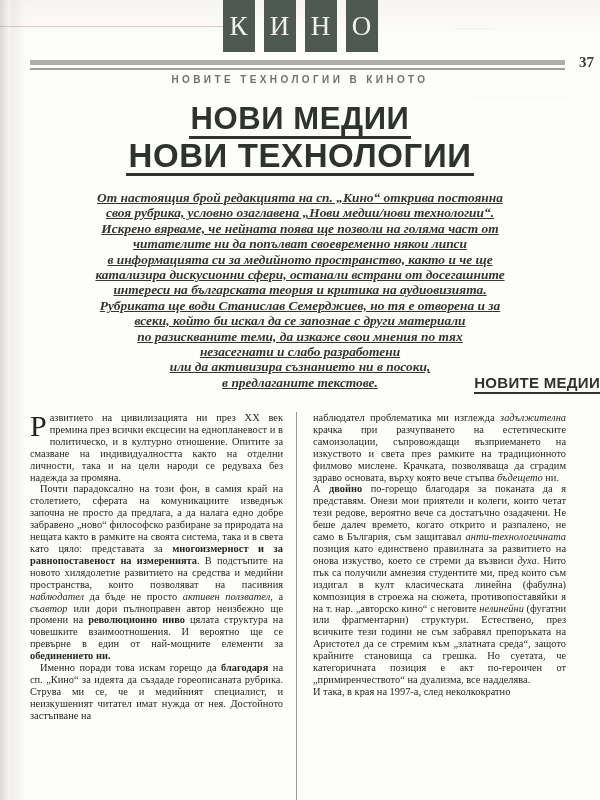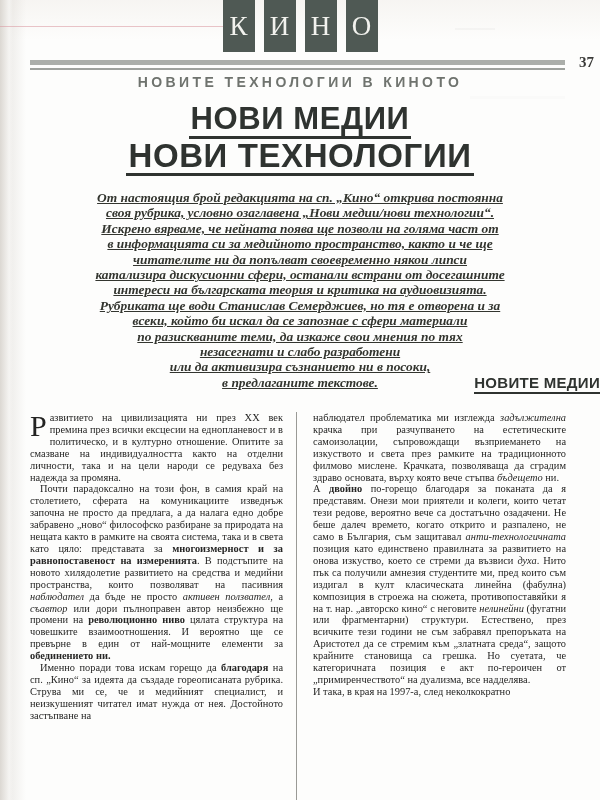--- a/index.html
+++ b/index.html
@@ -97,21 +97,21 @@
     font-weight: bold;
     color: #3a3a38;
   }
   .running-head {
     position: absolute;
     left: 0;
     top: 74px;
     width: 600px;
     text-align: center;
     font-family: "Liberation Sans", sans-serif;
-    font-size: 14px;
+    font-size: 10px;
     font-weight: bold;
     letter-spacing: 3.4px;
     color: #6f736e;
   }
 
   
   .display-title {
     position: absolute;
     left: 0;
     top: 102px;
@@ -241,26 +241,26 @@
 
   <div class="display-title">
     <span class="line l1"><span class="txt">НОВИ МЕДИИ</span></span>
     <span class="line l2"><span class="txt">НОВИ ТЕХНОЛОГИИ</span></span>
   </div>
 
   <div class="intro">
     <p>От настоящия брой редакцията на сп. „Кино“ открива постоянна</p>
     <p>своя рубрика, условно озаглавена „Нови медии/нови технологии“.</p>
     <p>Искрено вярваме, че нейната поява ще позволи на голяма част от</p>
+    <p>читателите ни да попълват своевременно някои липси</p>
     <p>в информацията си за медийното пространство, както и че ще</p>
-    <p>читателите ни да попълват своевременно някои липси</p>
     <p>катализира дискусионни сфери, останали встрани от досегашните</p>
     <p>интереси на българската теория и критика на аудиовизията.</p>
     <p>Рубриката ще води Станислав Семерджиев, но тя е отворена и за</p>
-    <p>всеки, който би искал да се запознае с сфери материали</p>
+    <p>всеки, който би искал да се запознае с други материали</p>
     <p>по разискваните теми, да изкаже свои мнения по тях</p>
     <p>незасегнати и слабо разработени</p>
     <p>или да активизира съзнанието ни в посоки,</p>
     <p>в предлаганите текстове.</p>
   </div>
 
   <div class="section-heading">
     <span>НОВИТЕ МЕДИИ</span>
   </div>
 

